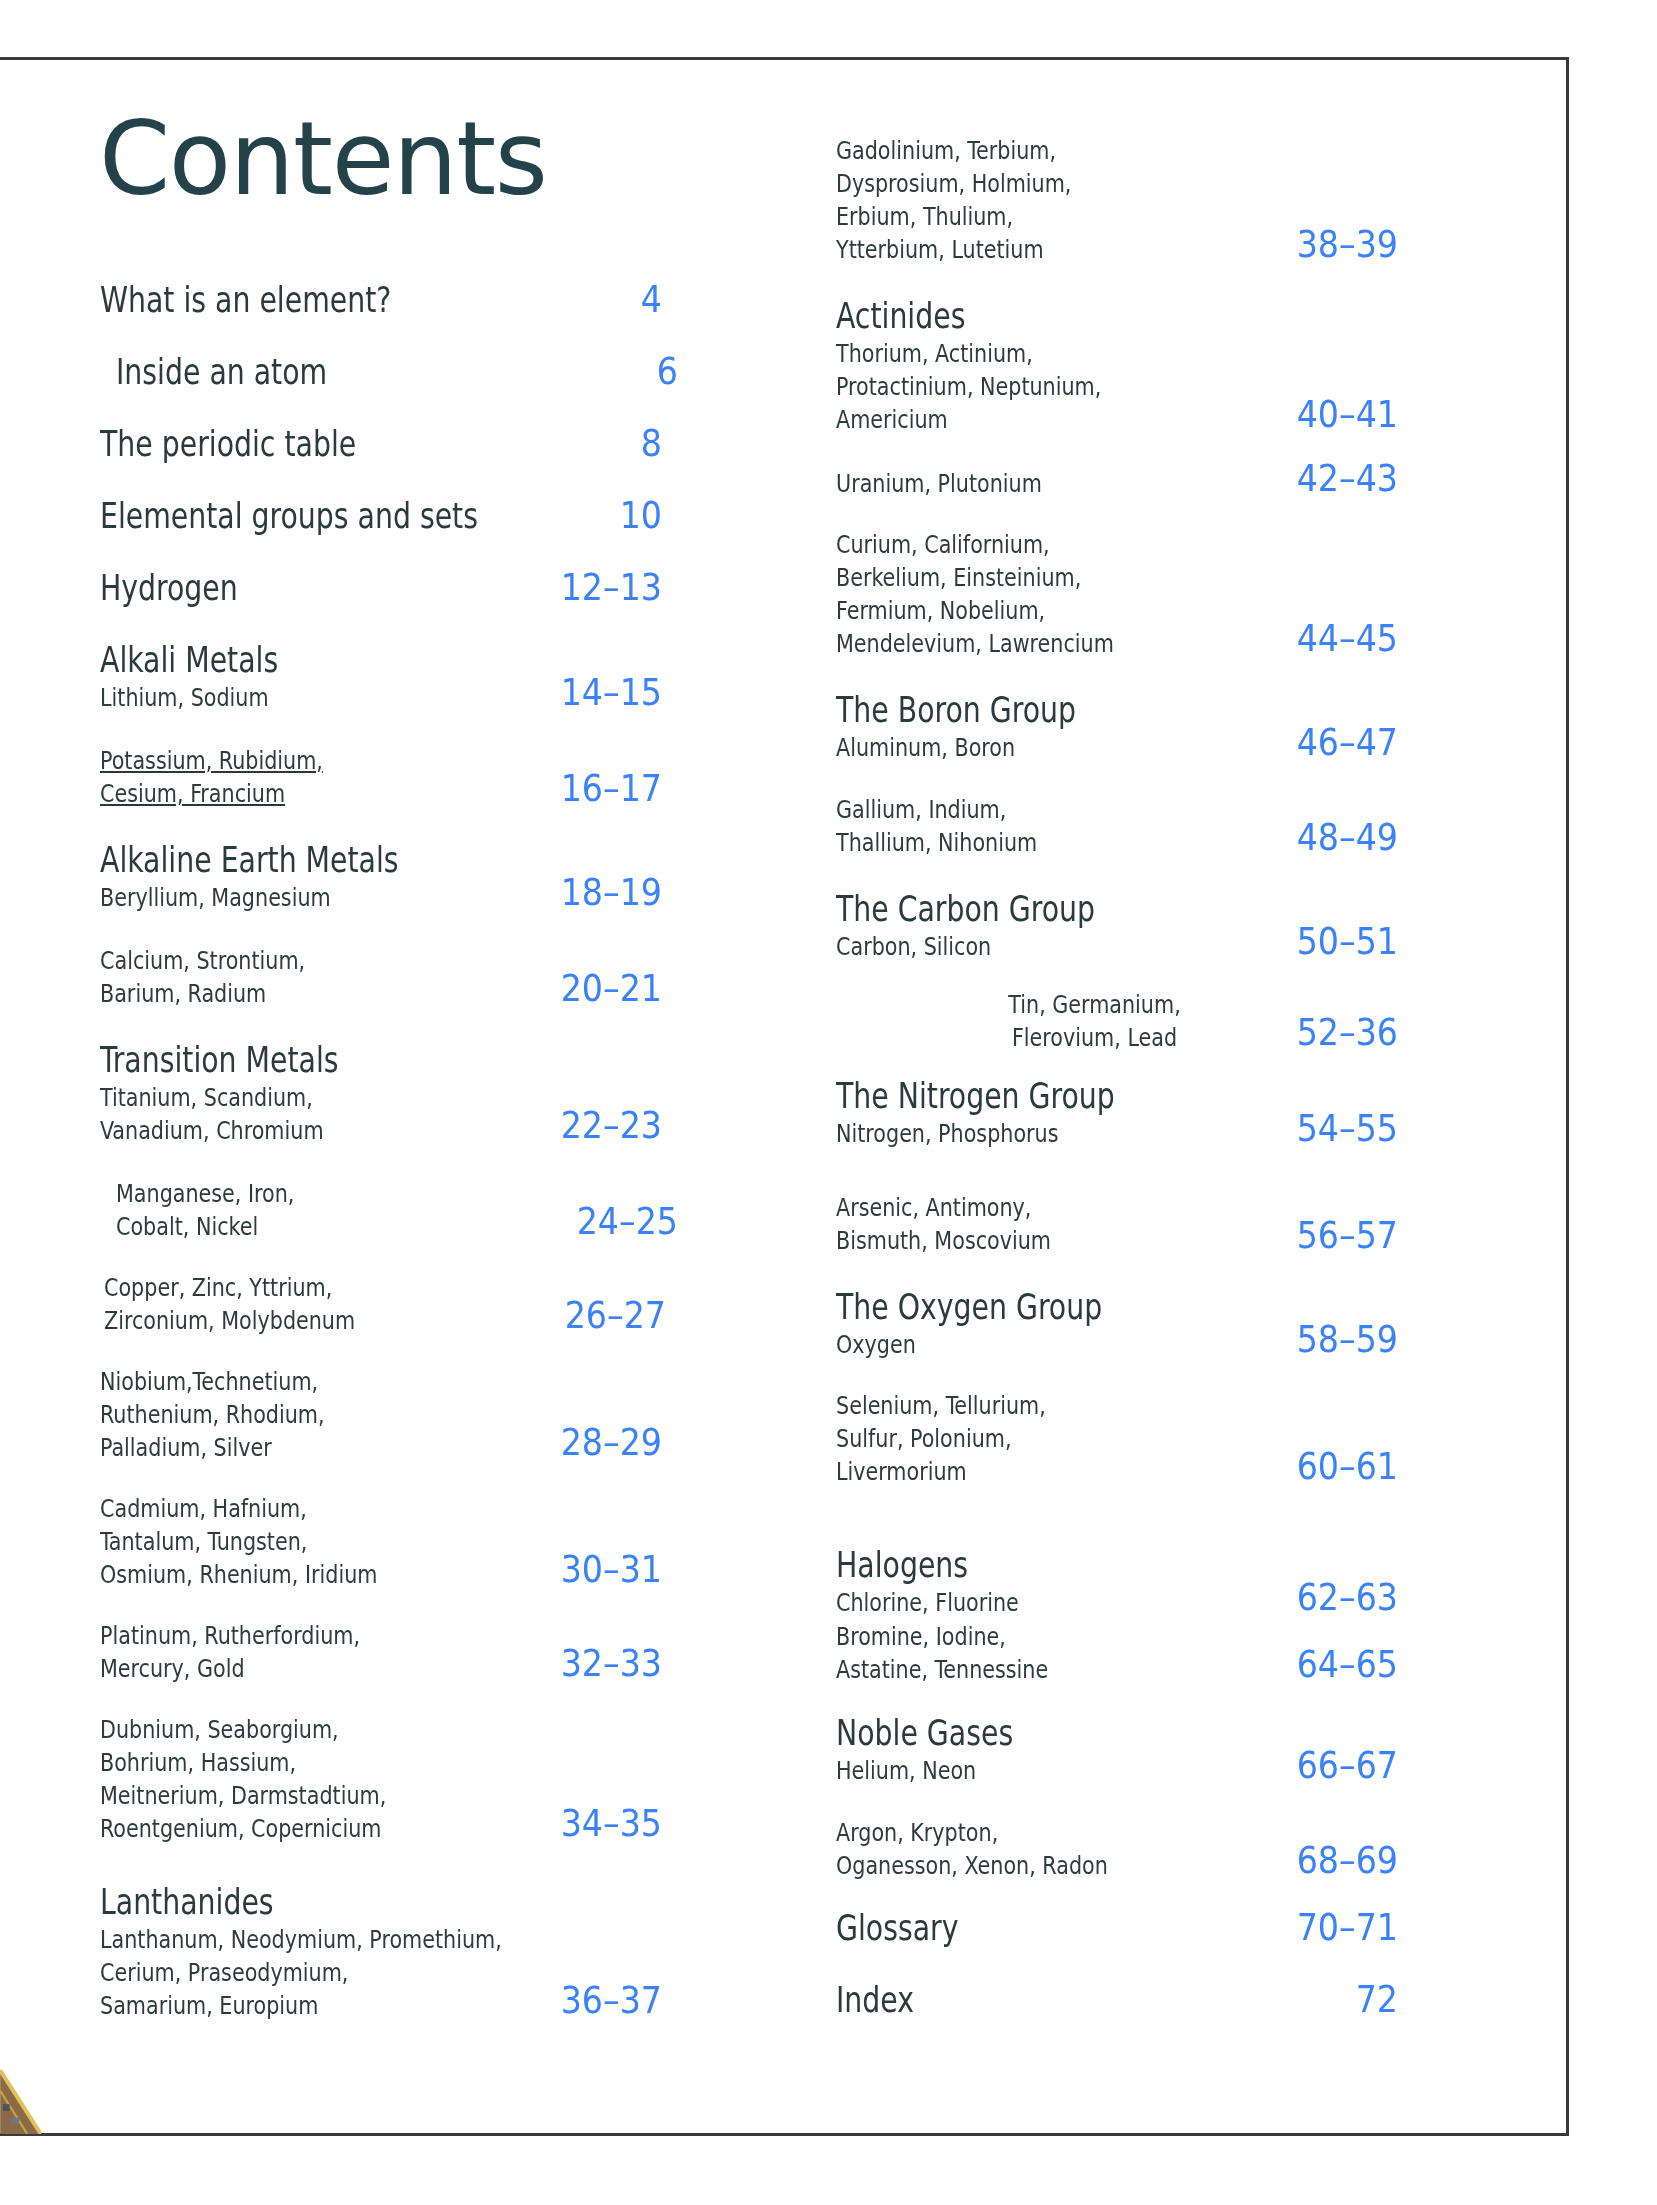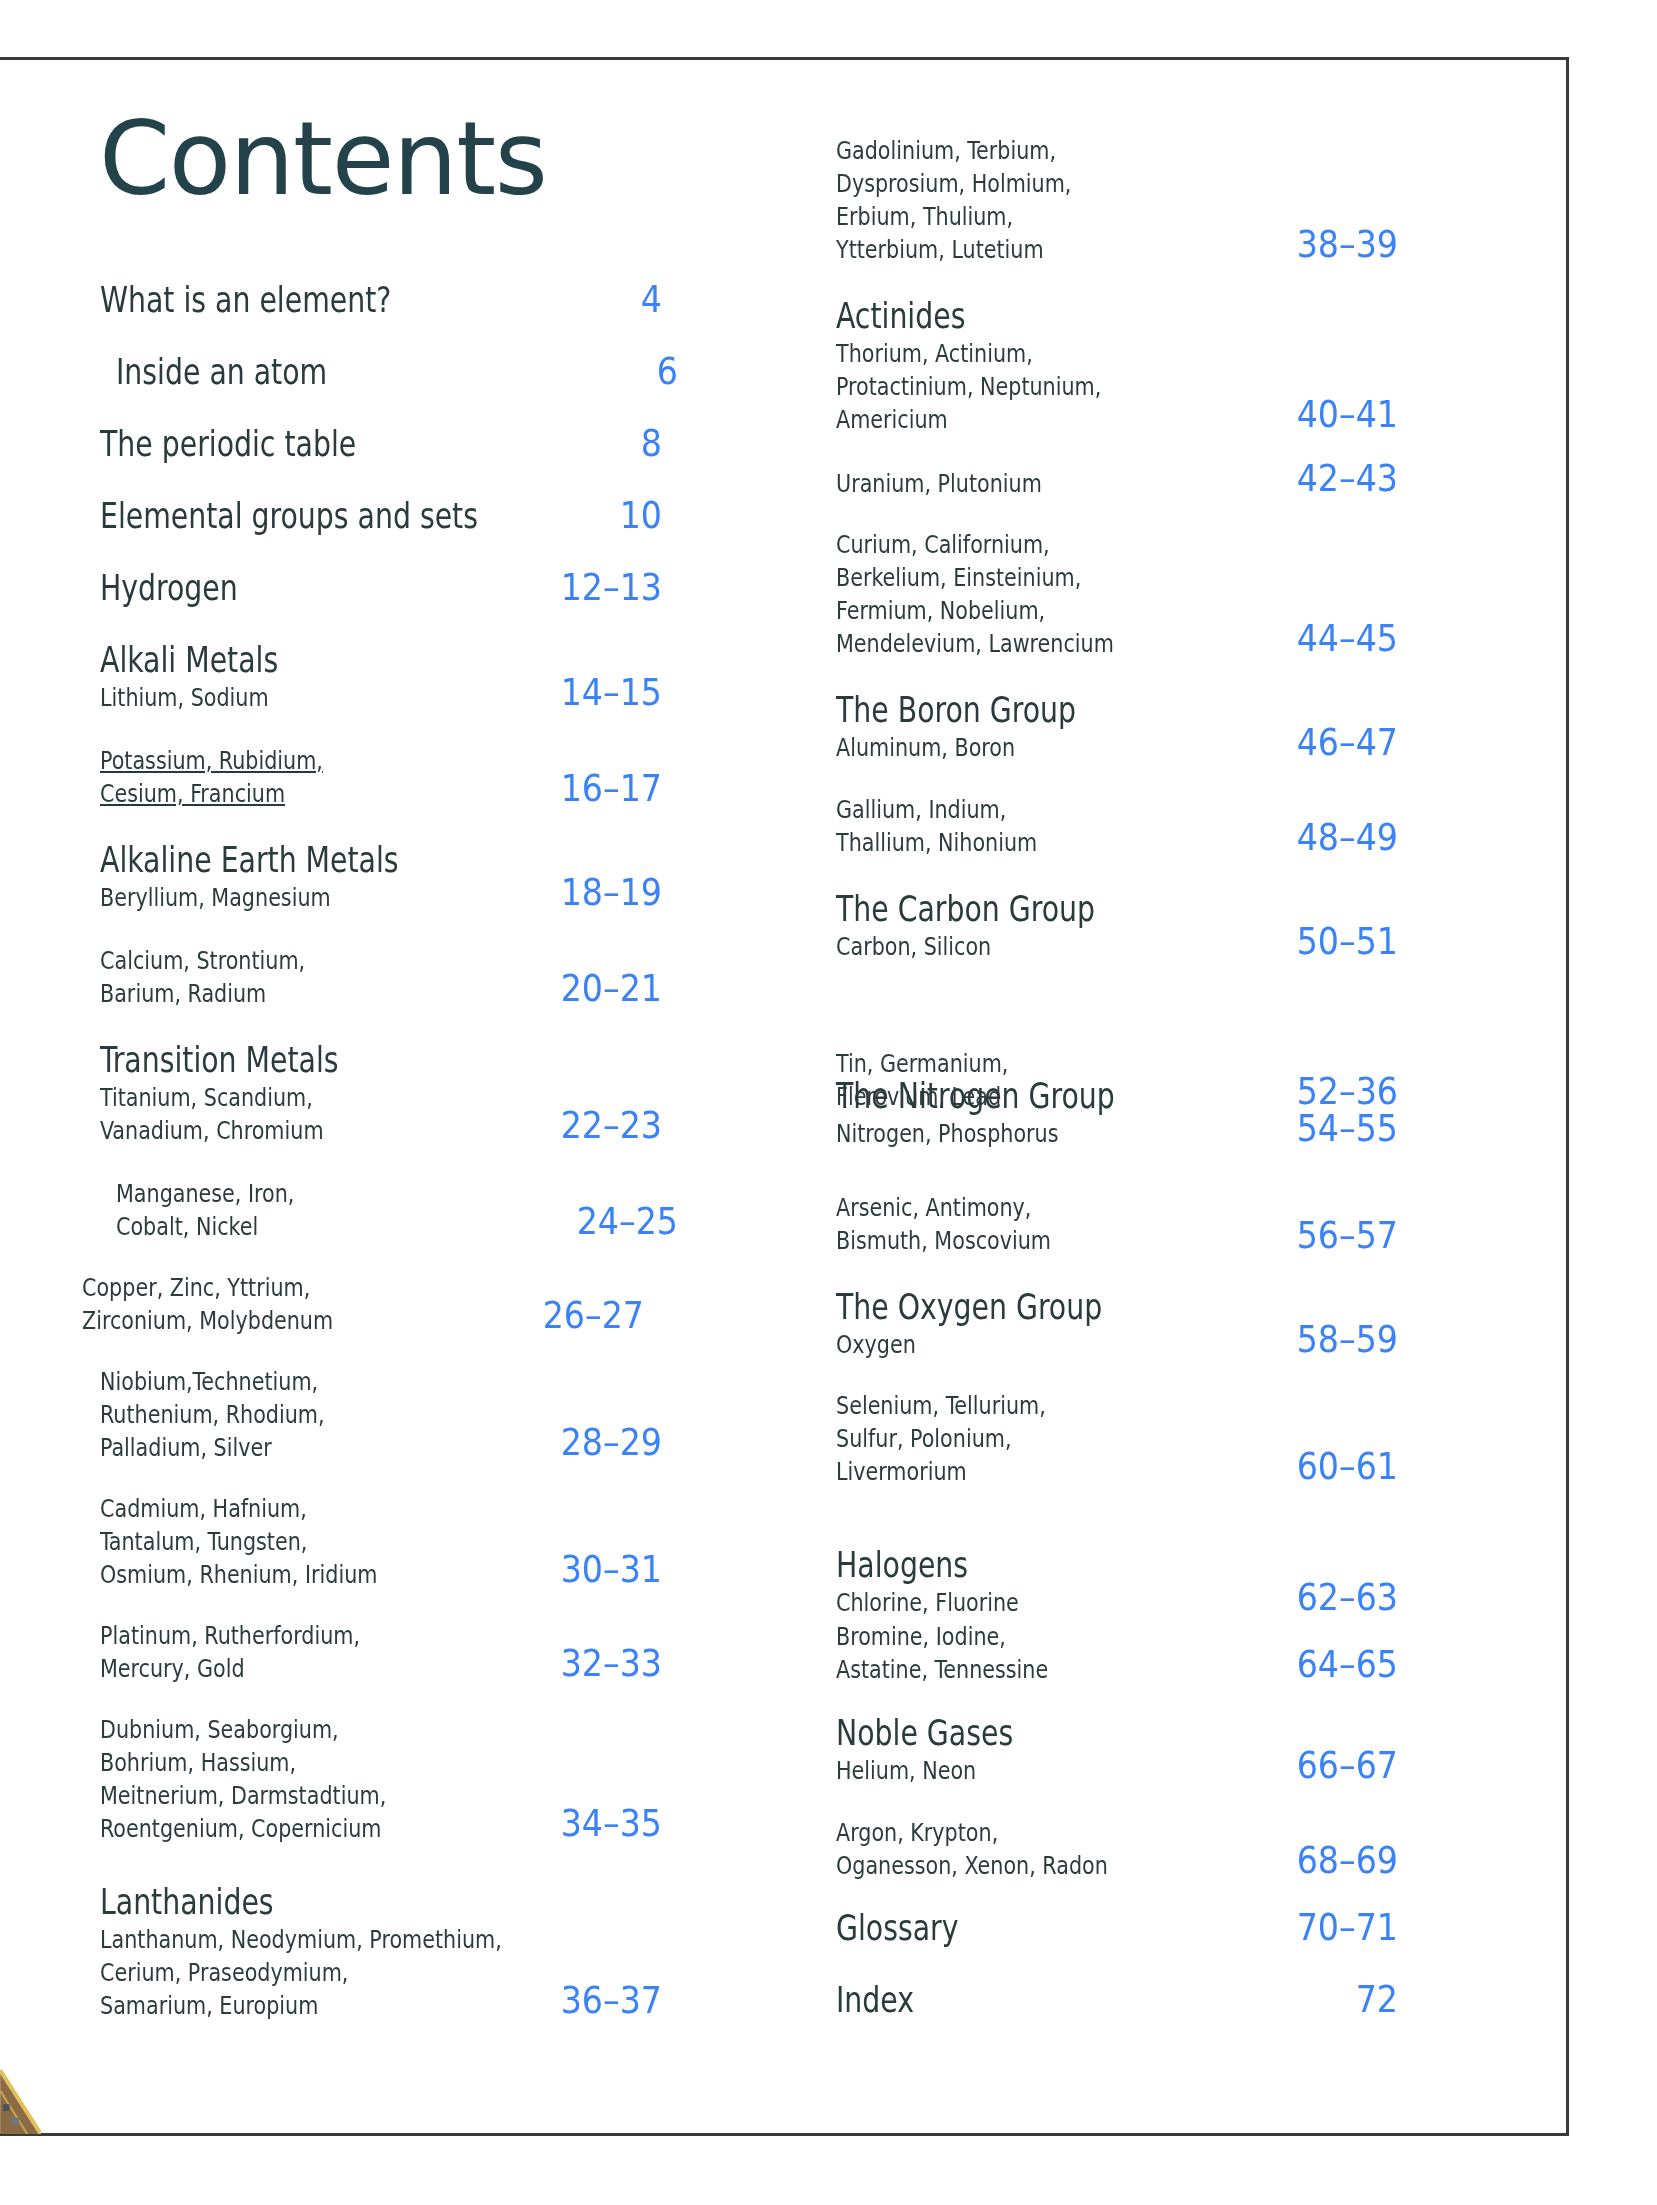--- a/index.html
+++ b/index.html
@@ -78,21 +78,21 @@
       <div class="heading">Transition Metals</div>
       <div class="sub">Titanium, Scandium,</div>
       <div class="sub">Vanadium, Chromium</div>
       <div class="page">22–23</div>
     </div>
     <div class="entry" style="left: 100px; top: 1177px; margin-left: 16px;">
       <div class="sub">Manganese, Iron,</div>
       <div class="sub">Cobalt, Nickel</div>
       <div class="page">24–25</div>
     </div>
-    <div class="entry" style="left: 82px; top: 1271px;">
+    <div class="entry" style="left: 104px; top: 1271px;">
       <div class="sub">Copper, Zinc, Yttrium,</div>
       <div class="sub">Zirconium, Molybdenum</div>
       <div class="page">26–27</div>
     </div>
     <div class="entry" style="left: 100px; top: 1365px;">
       <div class="sub">Niobium,Technetium,</div>
       <div class="sub">Ruthenium, Rhodium,</div>
       <div class="sub">Palladium, Silver</div>
       <div class="page">28–29</div>
     </div>
@@ -156,21 +156,21 @@
     <div class="entry" style="left: 836px; top: 793px;">
       <div class="sub">Gallium, Indium,</div>
       <div class="sub">Thallium, Nihonium</div>
       <div class="page">48–49</div>
     </div>
     <div class="entry" style="left: 836px; top: 888px;">
       <div class="heading">The Carbon Group</div>
       <div class="sub">Carbon, Silicon</div>
       <div class="page">50–51</div>
     </div>
-    <div class="entry" style="left: 836px; top: 1047px;">
+    <div class="entry" style="left: 836px; top: 988px; text-align: center;">
       <div class="sub">Tin, Germanium,</div>
       <div class="sub">Flerovium, Lead</div>
       <div class="page">52–36</div>
     </div>
     <div class="entry" style="left: 836px; top: 1075px;">
       <div class="heading">The Nitrogen Group</div>
       <div class="sub">Nitrogen, Phosphorus</div>
       <div class="page">54–55</div>
     </div>
     <div class="entry" style="left: 836px; top: 1191px;">

